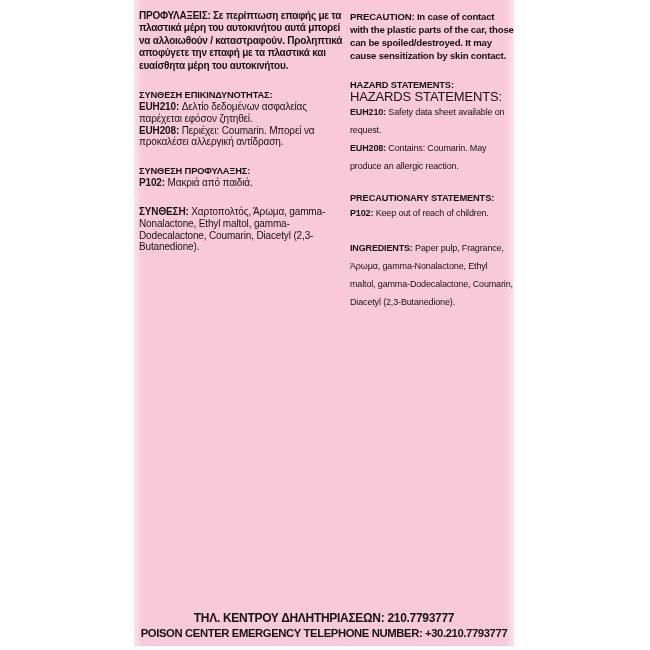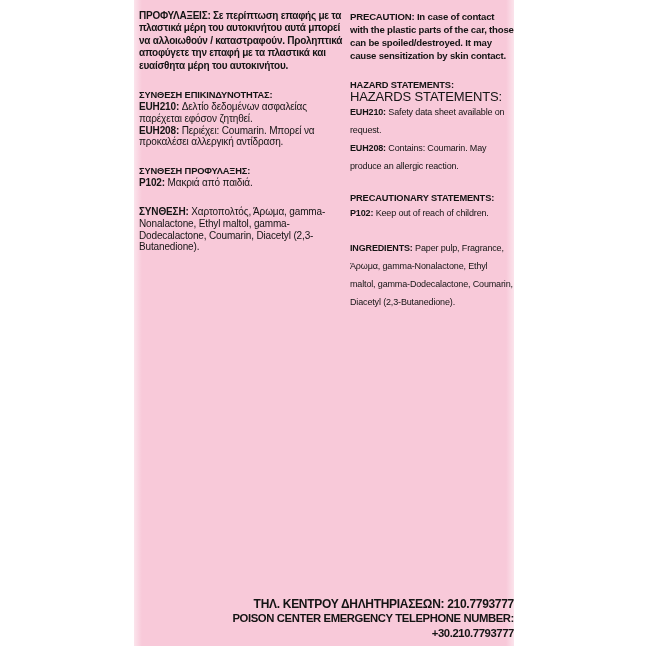--- a/index.html
+++ b/index.html
@@ -67,24 +67,24 @@
     line-height: 11.8px;
     letter-spacing: -0.15px;
   }
   .col-right .body-s {
     font-size: 9px;
     line-height: 18px;
   }
   .b { font-weight: bold; }
   .footer {
     position: absolute;
-    left: 14px;
+    left: 0;
     right: 0;
     bottom: 6px;
-    text-align: right;
+    text-align: center;
     font-weight: bold;
   }
   .footer .line1 {
     font-size: 12px;
     line-height: 14.5px;
     letter-spacing: -0.3px;
   }
   .footer .line2 {
     font-size: 11.3px;
     line-height: 14.5px;

